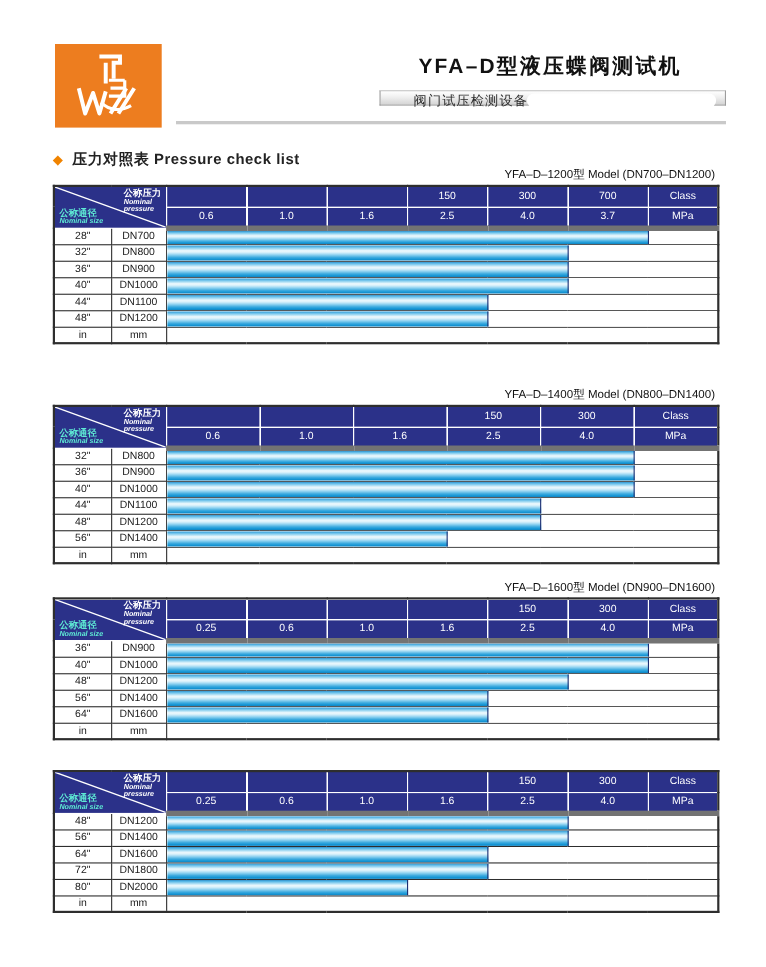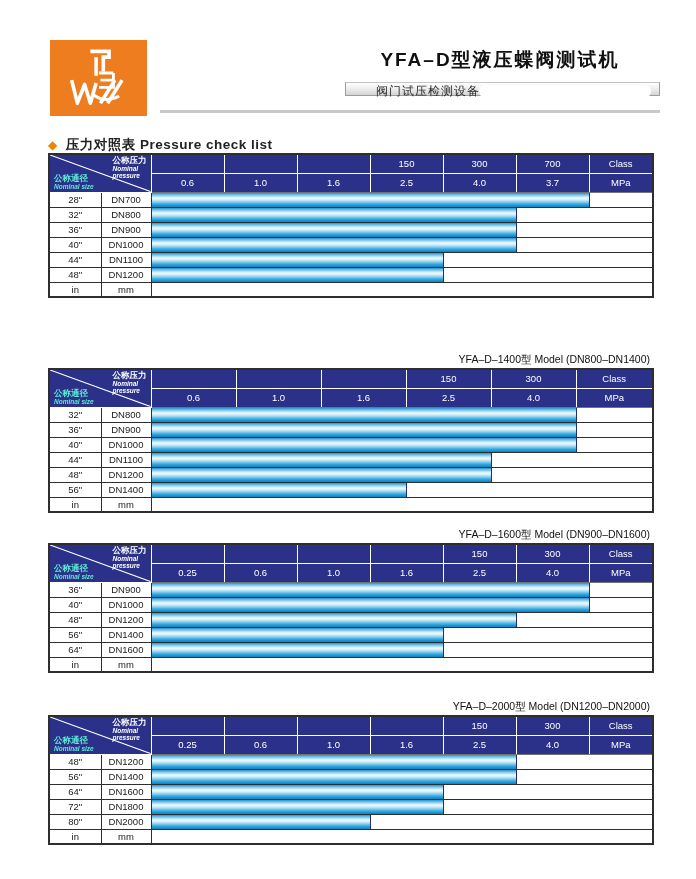--- a/index.html
+++ b/index.html
@@ -57,21 +57,21 @@
   }
   table.ptable {
     border-collapse:collapse; table-layout:fixed; width:604px;
     border:2px solid #2e2e2e; background:#fff;
   }
   table.ptable th, table.ptable td { padding:0; overflow:hidden; }
   th.hcell {
     background:#2b3189; color:#ffffff; font-weight:normal; font-size:9.5px;
     border:1px solid #ffffff; height:19px; text-align:center; vertical-align:middle;
   }
-  tr.hrow2 th { border-bottom:1px solid #737373; }
+  tr.hrow2 th { border-bottom:5px solid #737373; }
   th.diag { background:#2b3189; border:1px solid #ffffff; position:relative; }
   th.diag svg { position:absolute; left:0; top:0; width:100%; height:100%; display:block; }
   .diag-top {
     position:absolute; top:1px; right:4px; text-align:left; color:#fff; line-height:1.1;
   }
   .diag-bottom {
     position:absolute; bottom:1px; left:4px; text-align:left; color:#5eead4; line-height:1.1;
   }
   .diag .zh { font-size:8.5px; display:block; }
   .diag .en { font-size:6.5px; display:block; font-style:italic; }
@@ -113,20 +113,21 @@
     <div class="header-rule"></div>
   </header>
 
   <div class="section-heading">
     <span class="diamond">◆</span>
     <span>压力对照表 Pressure check list</span>
   </div>
 
   <main id="tables">
       <div class="tblock" style="top: 153px;">
+        <div class="model-label">YFA–D–1200型  Model (DN700–DN1200)</div>
         <table class="ptable">
           <colgroup>
             <col style="width: 52px;">
             <col style="width: 50px;">
             <col style="width: 73px;">
             <col style="width: 73px;">
             <col style="width: 73px;">
             <col style="width: 73px;">
             <col style="width: 73px;">
             <col style="width: 73px;">
@@ -399,21 +400,20 @@
             </tr>
             <tr>
               <td class="cell">in</td>
               <td class="cell">mm</td>
               <td class="cell" colspan="7"></td>
             </tr>
           </tbody>
         </table>
       </div>
       <div class="tblock" style="top: 700px;">
-        <div class="model-label">YFA–D–2000型  Model (DN1200–DN2000)</div>
         <table class="ptable">
           <colgroup>
             <col style="width: 52px;">
             <col style="width: 50px;">
             <col style="width: 73px;">
             <col style="width: 73px;">
             <col style="width: 73px;">
             <col style="width: 73px;">
             <col style="width: 73px;">
             <col style="width: 73px;">

